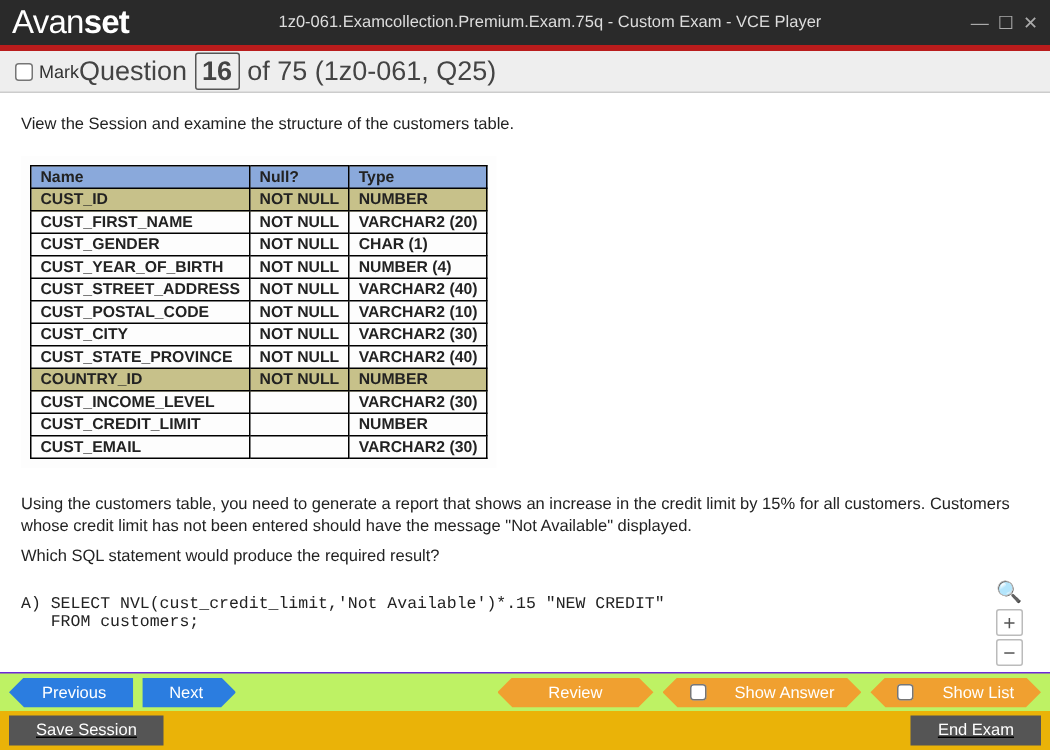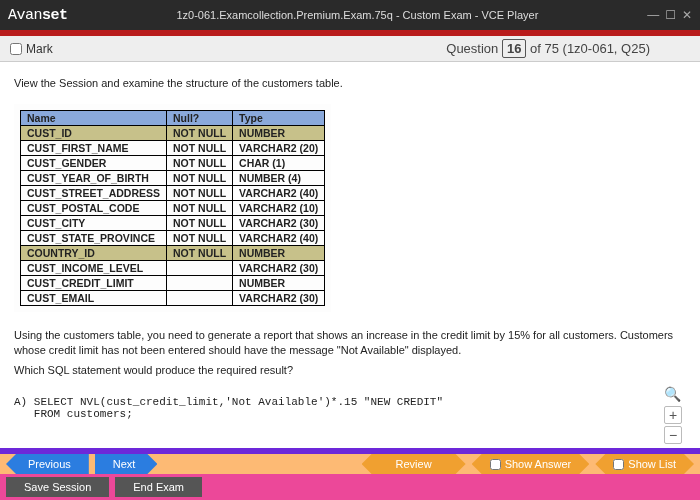--- a/index.html
+++ b/index.html
@@ -1,49 +1,49 @@
 <!DOCTYPE html>
 <html><head>
 <meta charset="utf-8">
 <style>
   * { box-sizing: border-box; margin: 0; padding: 0; }
   body { font-family: Arial, sans-serif; background: #fff; width: 700px; height: 500px; overflow: hidden; display: flex; flex-direction: column; }
   .titlebar { background: #2a2a2a; color: #fff; height: 30px; display: flex; align-items: center; padding: 0 8px; font-size: 11px; }
-  .logo { font-family: Liberation Mono, monospace; font-size: 15px; font-weight: 300; letter-spacing: -0.5px; }
+  .logo { font-family: Liberation Sans, sans-serif; font-size: 22px; font-weight: 300; letter-spacing: -0.5px; }
   .logo b { font-weight: 700; }
   .title-text { flex: 1; text-align: center; font-size: 11px; color: #ddd; }
   .win-controls { display: flex; gap: 6px; font-size: 12px; color: #aaa; }
   .win-controls span { cursor: pointer; }
-  .questionbar { background: #eee; border-top: 6px solid #b91c1c; border-bottom: 1px solid #ccc; height: 32px; display: flex; align-items: center; padding: 0 10px; font-size: 12px; color: #333; }
+  .questionbar { background: #eee; border-top: 4px solid #b91c1c; border-bottom: 1px solid #ccc; height: 32px; display: flex; align-items: center; padding: 0 10px; font-size: 12px; color: #333; }
   .mark-wrap { display: flex; align-items: center; gap: 4px; }
   .mark-wrap input { width: 12px; height: 12px; }
-  .q-center { flex:1; text-align:right; font-size:13px; color:#444; }
+  .q-center { flex:1; text-align:left; font-size:18px; color:#444; }
   .q-num { border:1px solid #555; padding:1px 4px; border-radius:2px; display:inline-block; font-weight:bold; }
   .content { flex:1; overflow:auto; padding: 8px 14px; font-size: 11px; color:#222; position:relative; background:#fff; }
   .tbl-wrap { margin:8px 0; padding:6px; background:#fdfdfd; display:inline-block; border:0; }
   table.cust { border-collapse: collapse; font-size:11px; }
   table.cust td { border:1px solid #000; padding:1px 6px; font-family: Arial; font-weight:bold; font-size:10.5px; }
   .hdr-row td { background:#8aa9db; font-weight:bold; }
   .hl td:first-child, .hl td:nth-child(2), .hl td:nth-child(3) { background:#c7c18a; }
   .titlecell { background:#8aa9db !important; font-weight:bold; font-size:12px !important; }
   .para { margin:6px 0; font-size:11px; line-height:1.3; }
   .code { font-family: "Courier New", monospace; white-space: pre; font-size:11px; margin:19px 0; }
   .zoom-ctl { position:absolute; right:18px; bottom:4px; display:flex; flex-direction:column; gap:2px; }
   .zoom-ctl span { width:18px; height:18px; border:1px solid #bbb; text-align:center; line-height:16px; font-size:14px; background:#fff; color:#555; cursor:pointer; border-radius:2px; }
   .zoom-ctl .mag { border:none; font-size:14px; background:transparent; }
   .footer { display:flex; flex-direction:column; }
   .footer-row { height:26px; display:flex; align-items:center; padding:0 6px; gap:6px; }
-  .r1 { background:#fdba74; border-top:6px solid #6d28d9; }
-  .r2 { background:#ec4899; justify-content:flex-start; }
+  .r1 { background:#bef264; border-top:1px solid #6d28d9; }
+  .r2 { background:#eab308; justify-content:space-between;text-decoration:underline; }
   .btn { height:20px; font-size:11px; color:#fff; display:flex; align-items:center; justify-content:center; padding:0 18px; cursor:pointer; border:none; }
   .btn-blue { background:#2b7de0; }
   .btn-orange { background:#f0a030; }
   .btn-dark { background:#555; }
   .spacer { flex:1; }
-  .chk-lbl { display:flex; align-items:center; gap:4px; color:#fff; font-size:11px; }
+  .chk-lbl { display:flex; align-items:center; gap:19px; color:#fff; font-size:11px; }
   .chk-lbl input { width:11px; height:11px; accent-color:#fff; }
   .ramp-l { clip-path: polygon(0 50%, 10px 0, 100% 0, 100% 100%, 10px 100%); padding-left:22px; }
   .ramp-r { clip-path: polygon(0 0, calc(100% - 10px) 0, 100% 50%, calc(100% - 10px) 100%, 0 100%); padding-right:22px; }
   .ramp-lr { clip-path: polygon(0 50%, 10px 0, calc(100% - 10px) 0, 100% 50%, calc(100% - 10px) 100%, 10px 100%); }
 </style>
 </head>
 <body>
 
 <div class="titlebar">
   <div class="logo"><span style="font-weight:300">Avan</span><b>set</b></div>

